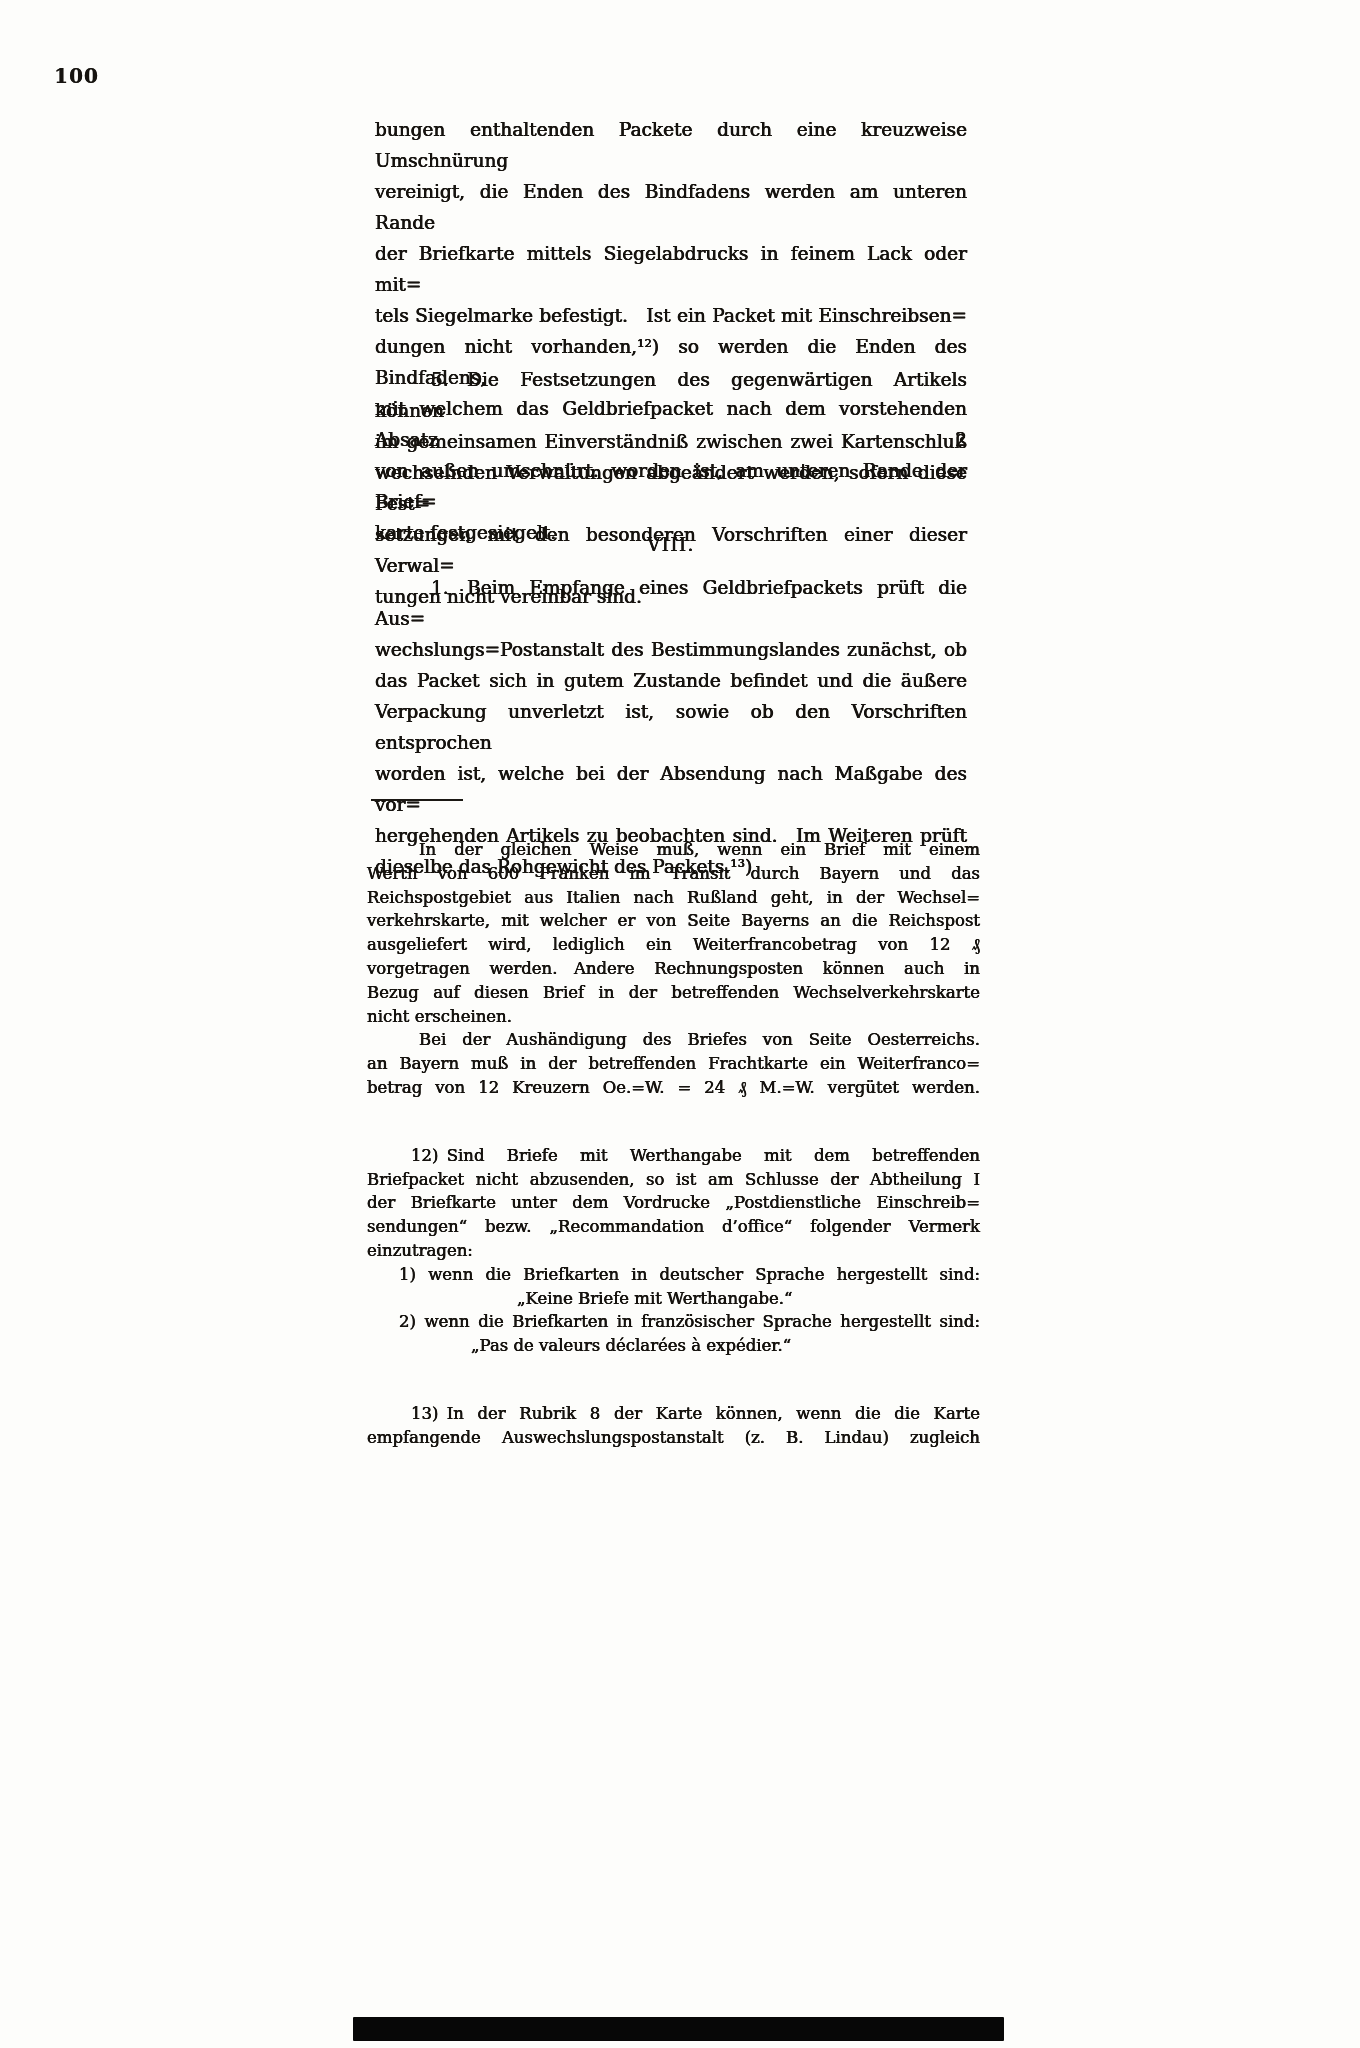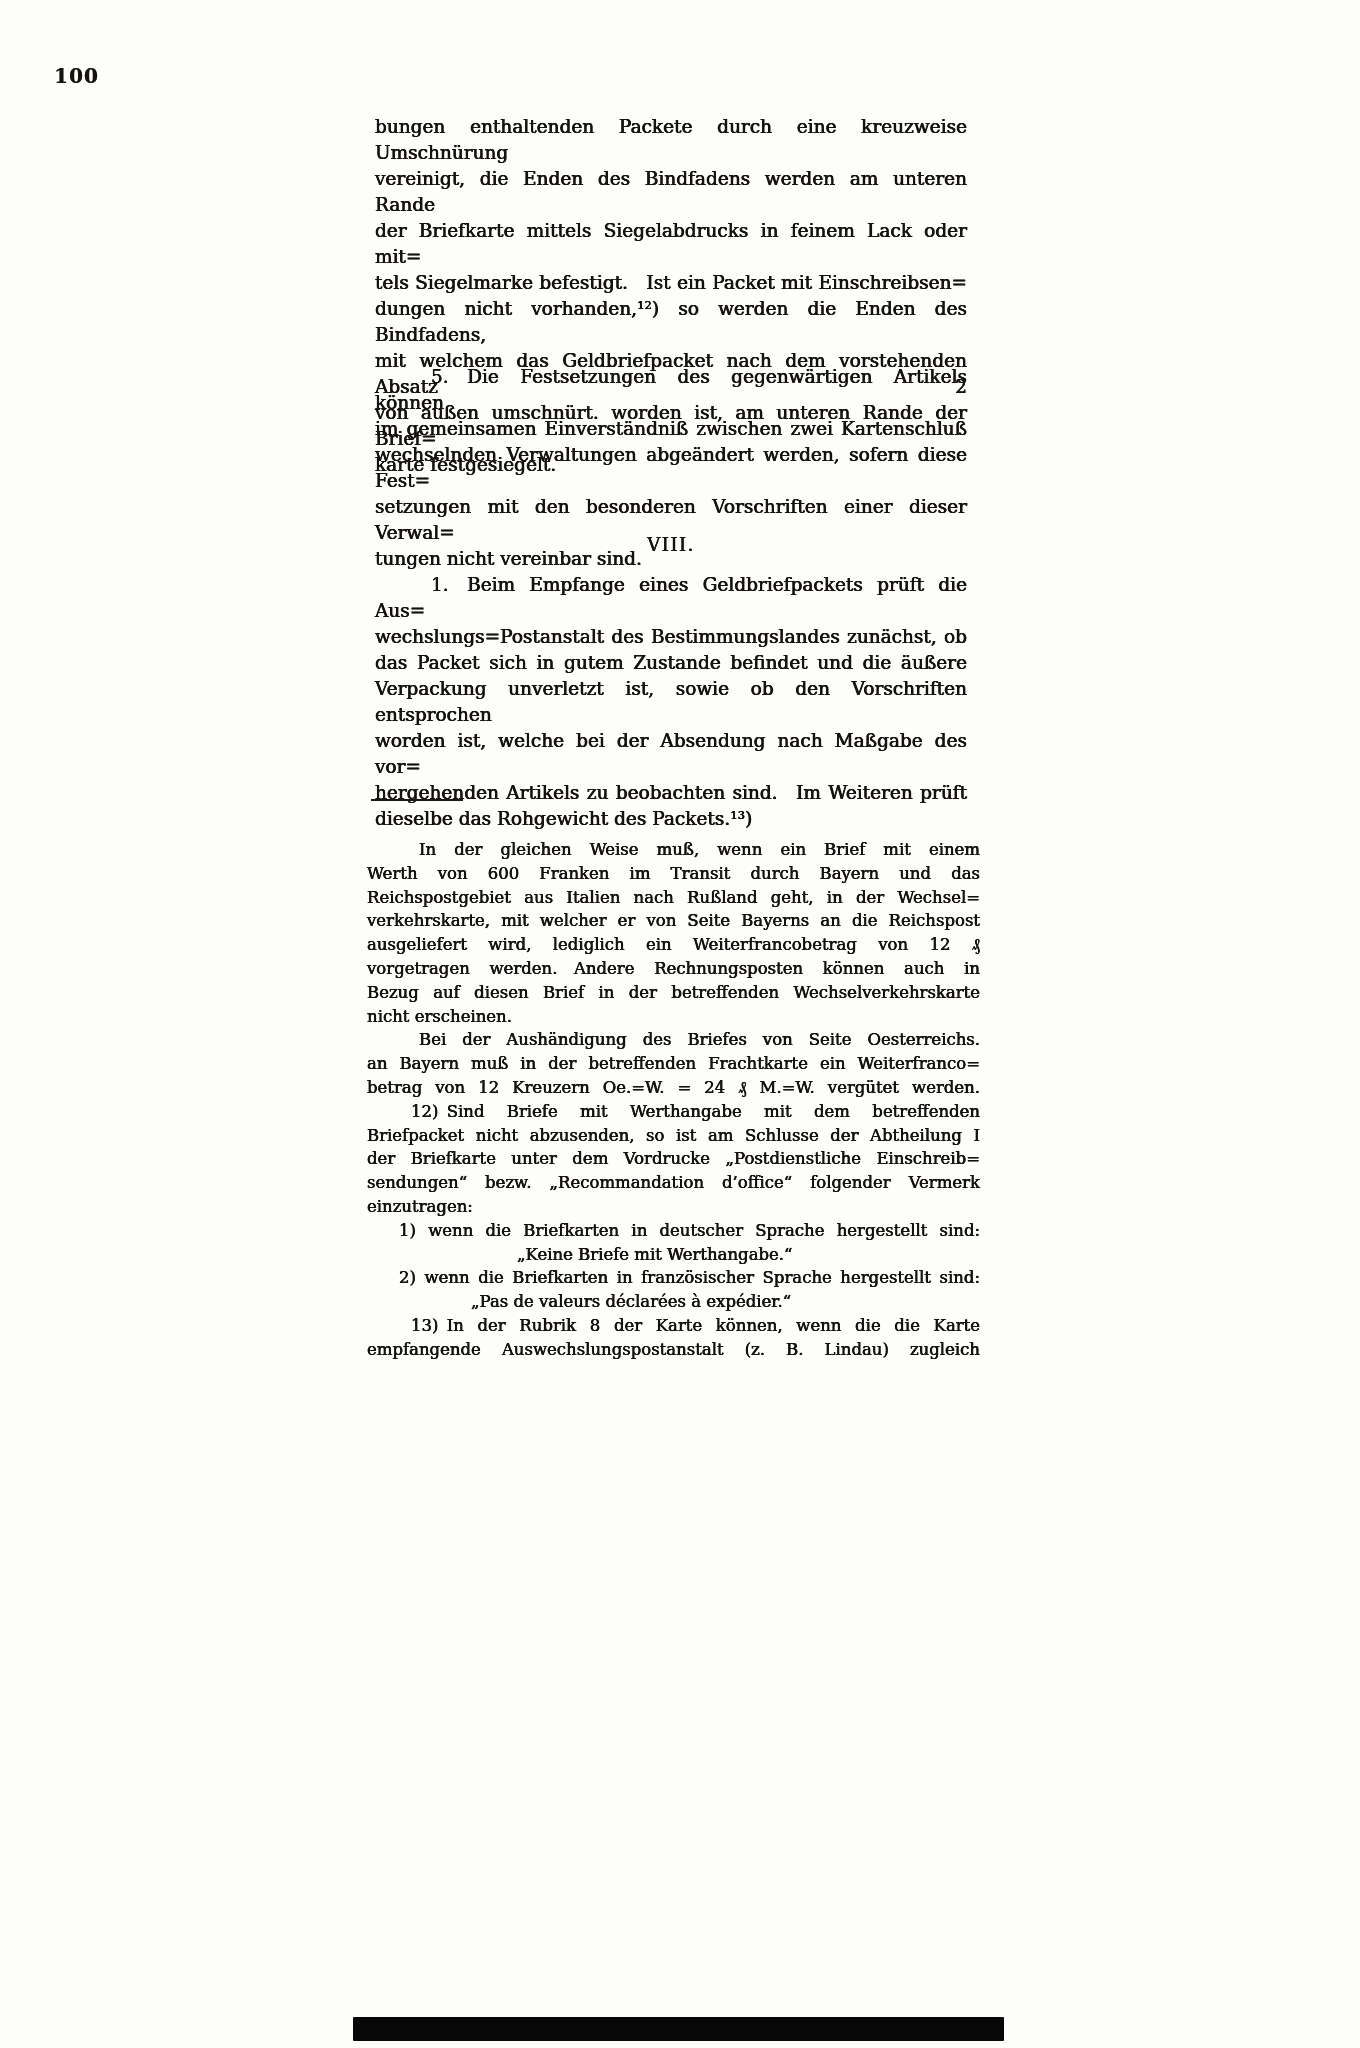--- a/index.html
+++ b/index.html
@@ -6,27 +6,27 @@
   body{
     position:relative;
     width:1360px;height:2048px;
     background:#fdfdfb;
     font-family:"DejaVu Serif", serif;
     color:#16130f;
     overflow:hidden;
   }
   
   .block{position:absolute;left:375px;width:592px;}
-  .main{font-size:18.5px;line-height:26px;
+  .main{font-size:18.5px;line-height:31px;
         text-shadow:0.35px 0 0 #16130f,-0.35px 0 0 #16130f;}
   .ln{text-align:justify;text-align-last:justify;white-space:normal;}
   .end{text-align-last:left;}
   .ind56{text-indent:56px;}
   .ind52{text-indent:52px;}
-  .ind44{text-indent:44px;}
+  .ind44{text-indent:44px;margin-top:44px;}
   #page-number{position:absolute;left:54px;top:64px;
       font-size:20px;font-weight:bold;letter-spacing:1px;
       text-shadow:0.3px 0 0 #16130f;}
   #section-heading{position:absolute;left:375px;top:534px;width:592px;
       text-align:center;font-size:18px;letter-spacing:1.5px;
       text-shadow:0.4px 0 0 #16130f,-0.2px 0 0 #16130f;}
   #footnote-separator{position:absolute;left:371px;top:799px;width:92px;height:2px;
       background:#1b1813;}
   
   .fnflow{position:absolute;left:367px;width:613px;top:838px;

